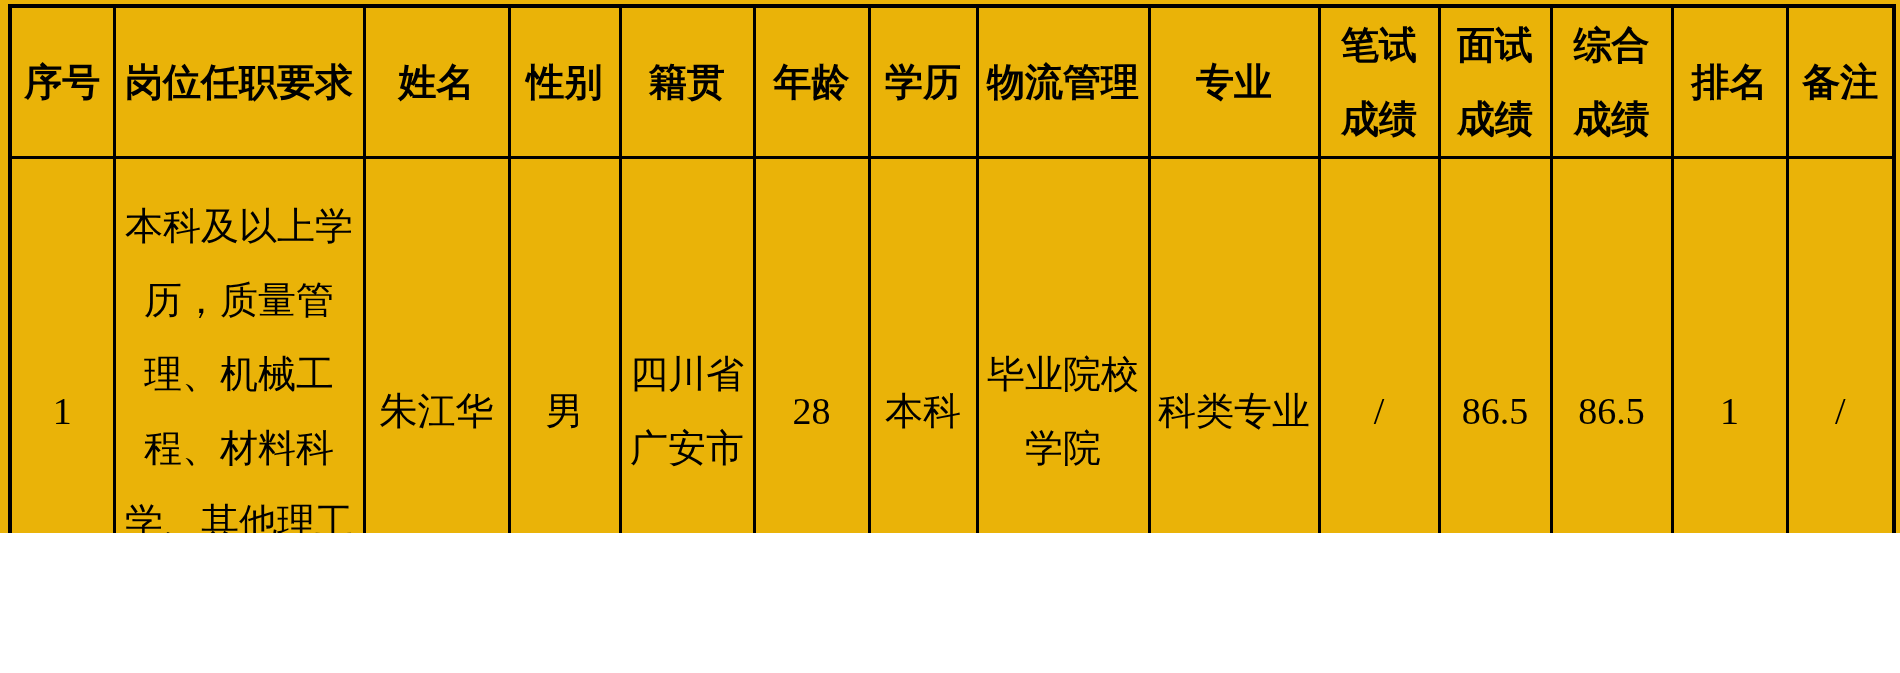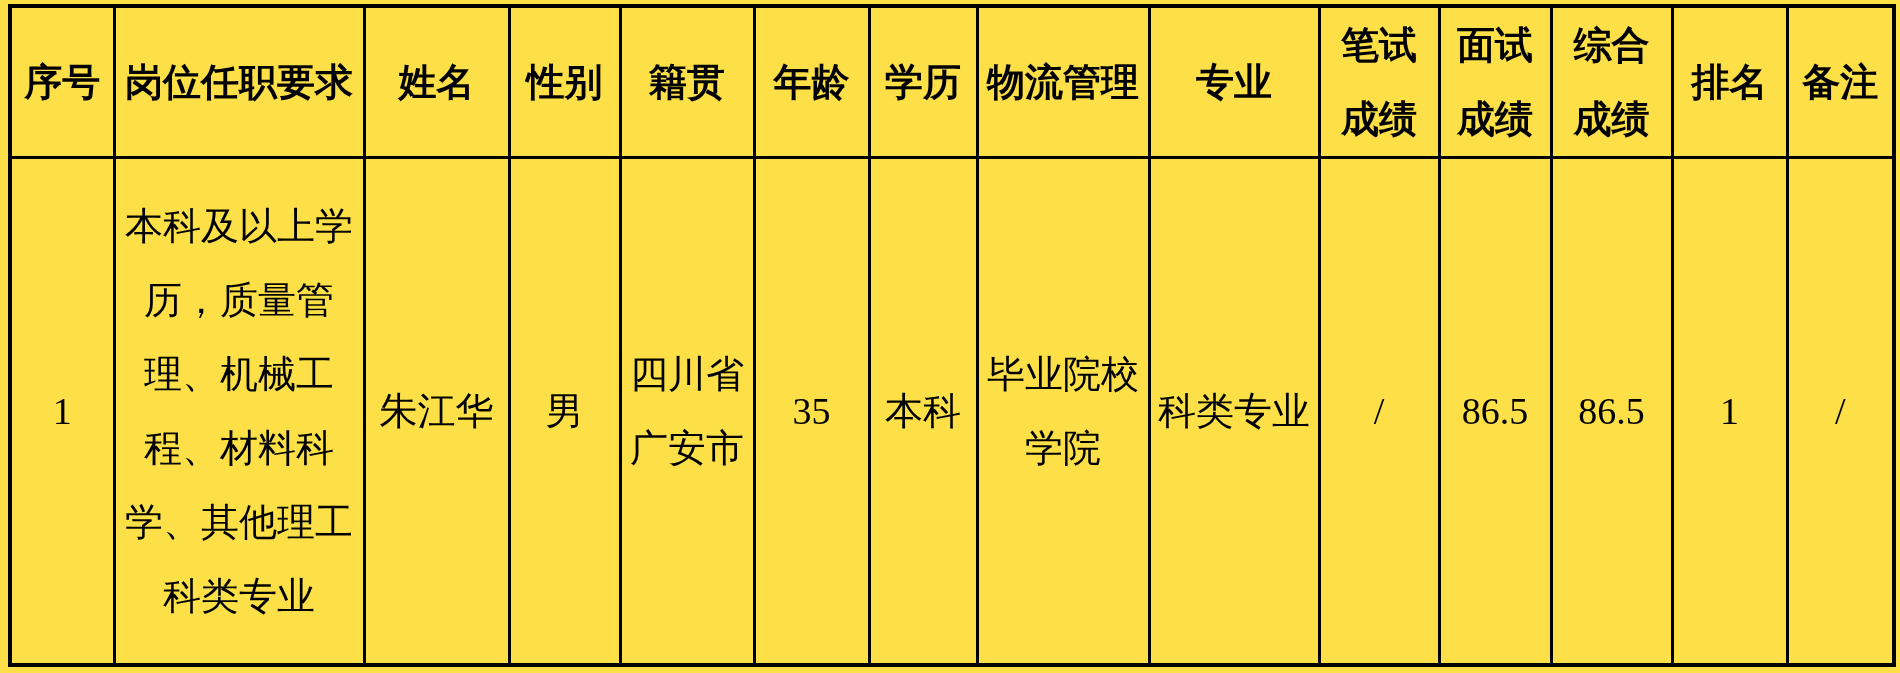--- a/index.html
+++ b/index.html
@@ -5,22 +5,22 @@
   html, body {
     margin: 0;
     padding: 0;
     background: #ffffff;
     color: #000000;
     font-family: "Liberation Serif", "DejaVu Serif", serif;
   }
   .page {
     position: relative;
     width: 1900px;
-    height: 673px;
-    background: #fde047;
+    height: 533px;
+    background: #eab308;
     overflow: hidden;
   }
   table.score-table {
     position: absolute;
     left: 8px;
     top: 4px;
     width: 1884px;
     border-collapse: collapse;
     table-layout: fixed;
     border: 4px solid #000000;
@@ -88,21 +88,21 @@
         <td>本科及以上学
 历，质量管
 理、机械工
 程、材料科
 学、其他理工
 科类专业</td>
         <td>朱江华</td>
         <td>男</td>
         <td>四川省
 广安市</td>
-        <td>35</td>
+        <td>28</td>
         <td>本科</td>
         <td>毕业院校
 学院</td>
         <td>科类专业</td>
         <td>/</td>
         <td>86.5</td>
         <td>86.5</td>
         <td>1</td>
         <td>/</td>
       </tr>

